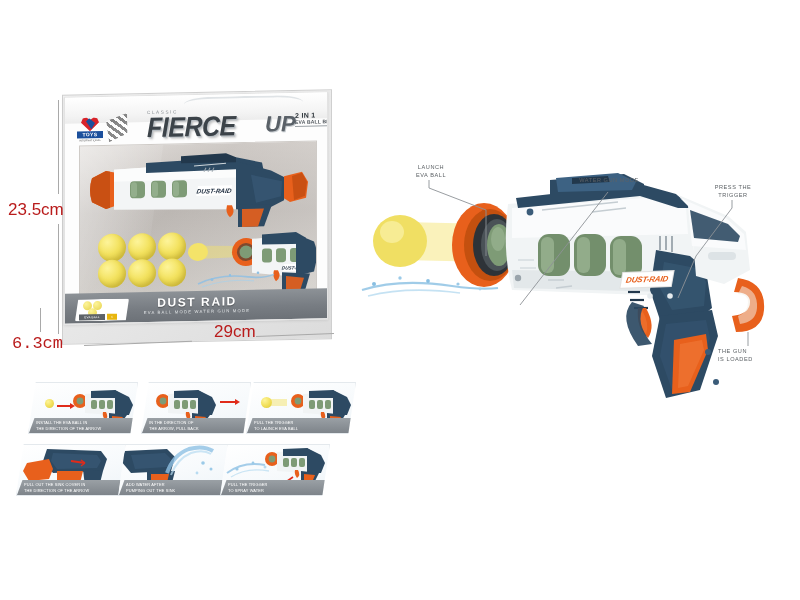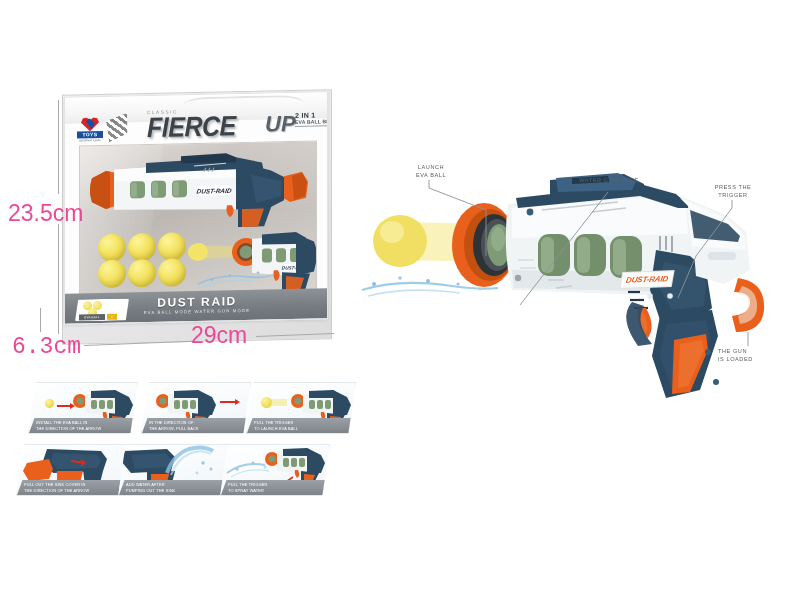--- a/index.html
+++ b/index.html
@@ -159,21 +159,21 @@
     position:absolute; left:4px; bottom:1px; width:26px; height:6px;
     background:#5e6368; color:#fff; font-size:3px; line-height:6px;
     text-align:center; letter-spacing:.2px;
   }
   #pkg-balls-badge .tag2 {
     position:absolute; left:32px; bottom:1px; width:10px; height:6px;
     background:#e8b60e; color:#fff; font-size:3px; line-height:6px; text-align:center;
   }
 
   
-  .dim-label { position:absolute; font-size:23px; color:#ec4899; white-space:nowrap; }
+  .dim-label { position:absolute; font-size:17px; color:#b91c1c; white-space:nowrap; }
   .dim-line { position:absolute; background:#a9a9a9; }
 
   
   #hero-wrap { left:360px; top:150px; width:440px; height:265px; }
 
   .callout-text {
     position:absolute; font-size:5.6px; color:#5d6266; letter-spacing:.55px;
     line-height:7.5px; text-align:center; white-space:nowrap; font-weight:normal;
   }
 
@@ -354,21 +354,21 @@
         </div>
       </div>
 
     </div>
   </div>
 
   <div class="dim-label" style="left:8px; top:200px;">23.5cm</div>
   <div class="dim-line" style="left:58px; top:100px; width:1px; height:94px;"></div>
   <div class="dim-line" style="left:58px; top:224px; width:1px; height:110px;"></div>
 
-  <div class="dim-label" style="left:191px; top:322px;">29cm</div>
+  <div class="dim-label" style="left:214px; top:322px;">29cm</div>
   <div class="dim-line" style="left:84px; top:345px; width:108px; height:1px; transform:rotate(-2.2deg); transform-origin:0 0;"></div>
   <div class="dim-line" style="left:256px; top:336px; width:78px; height:1px; transform:rotate(-2.2deg); transform-origin:0 0;"></div>
 
   <div class="dim-label" style="left:12px; top:334px;font-family:Liberation Mono, monospace;">6.3cm</div>
   <div class="dim-line" style="left:40px; top:308px; width:1px; height:24px;"></div>
 
   <div class="abs" id="hero-wrap">
 
     <svg class="abs" style="left:0; top:0;" width="440" height="265" viewBox="0 0 440 265">
 

